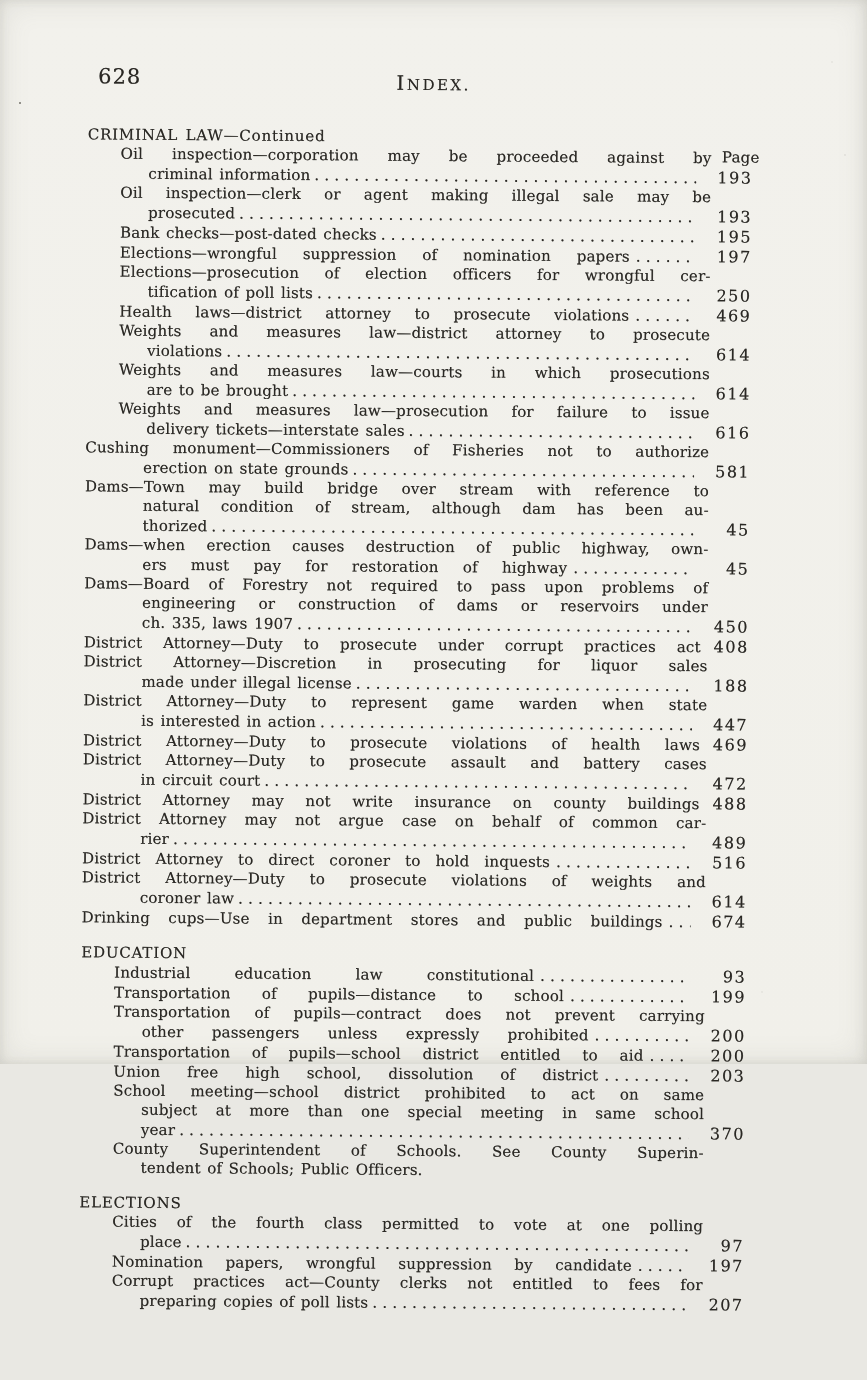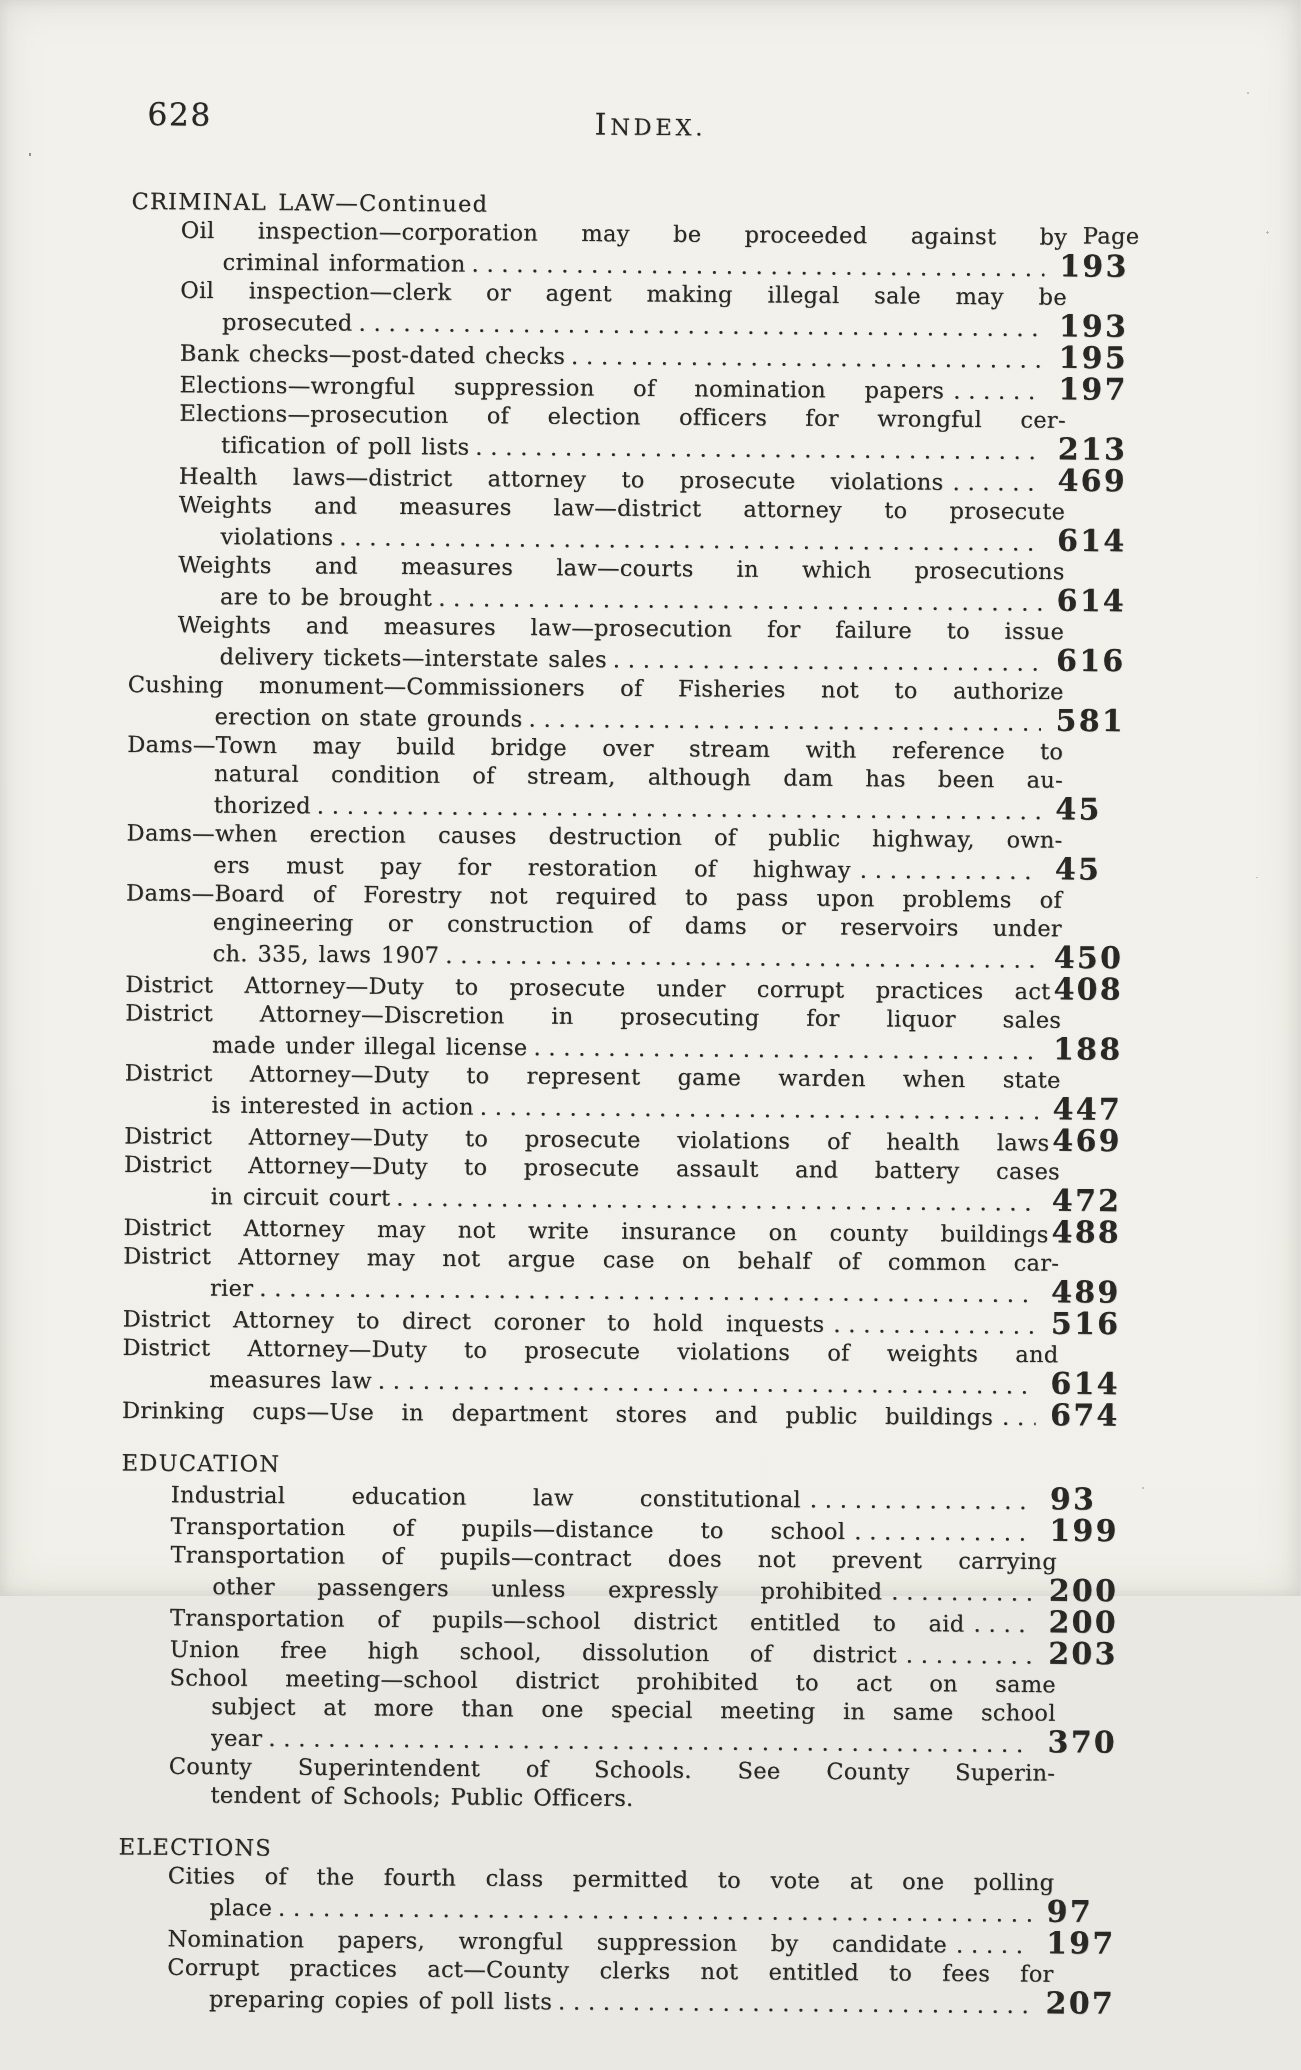--- a/index.html
+++ b/index.html
@@ -81,25 +81,24 @@
     flex: 1 1 0;
     min-width: 0;
     overflow: hidden;
     white-space: nowrap;
     letter-spacing: 5.2px;
     padding-left: 4px;
     margin-right: 10px;
   }
   .num {
     flex: 0 0 46px;
-    text-align: left;
-    font-size: 20px;
+    text-align: right;
+    font-size: 16px;
     letter-spacing: 1.5px;
     white-space: nowrap;
-    font-weight: bold;
   }
 </style>
 </head>
 <body>
 
 <div class="sheet">
   <div class="tilt">
     <div class="folio">628</div>
     <div class="running-head">INDEX.</div>
     <div class="page-col-label">Page</div>
@@ -134,21 +133,21 @@
               <span class="txt stretch">Elections—wrongful suppression of nomination papers</span>
               <span class="leader" style="flex: 0 0 60px;">..............................................................................................................</span>
               <span class="num">197</span>
             </div>
           </div>
           <div class="entry sub">
             <div class="line justify">Elections—prosecution of election officers for wrongful cer-</div>
             <div class="line final cont">
               <span class="txt">tification of poll lists</span>
               <span class="leader">..............................................................................................................</span>
-              <span class="num">213</span>
+              <span class="num">250</span>
             </div>
           </div>
           <div class="entry sub">
             <div class="line final">
               <span class="txt stretch">Health laws—district attorney to prosecute violations</span>
               <span class="leader" style="flex: 0 0 60px;">..............................................................................................................</span>
               <span class="num">469</span>
             </div>
           </div>
           <div class="entry sub">
@@ -262,21 +261,21 @@
           <div class="entry main">
             <div class="line final">
               <span class="txt stretch">District Attorney to direct coroner to hold inquests</span>
               <span class="leader" style="flex: 0 0 135px;">..............................................................................................................</span>
               <span class="num">516</span>
             </div>
           </div>
           <div class="entry main">
             <div class="line justify">District Attorney—Duty to prosecute violations of weights and</div>
             <div class="line final cont">
-              <span class="txt">measures law</span>
+              <span class="txt">coroner law</span>
               <span class="leader">..............................................................................................................</span>
               <span class="num">614</span>
             </div>
           </div>
           <div class="entry main">
             <div class="line final">
               <span class="txt stretch">Drinking cups—Use in department stores and public buildings</span>
               <span class="leader" style="flex: 0 0 22px;">..............................................................................................................</span>
               <span class="num">674</span>
             </div>

